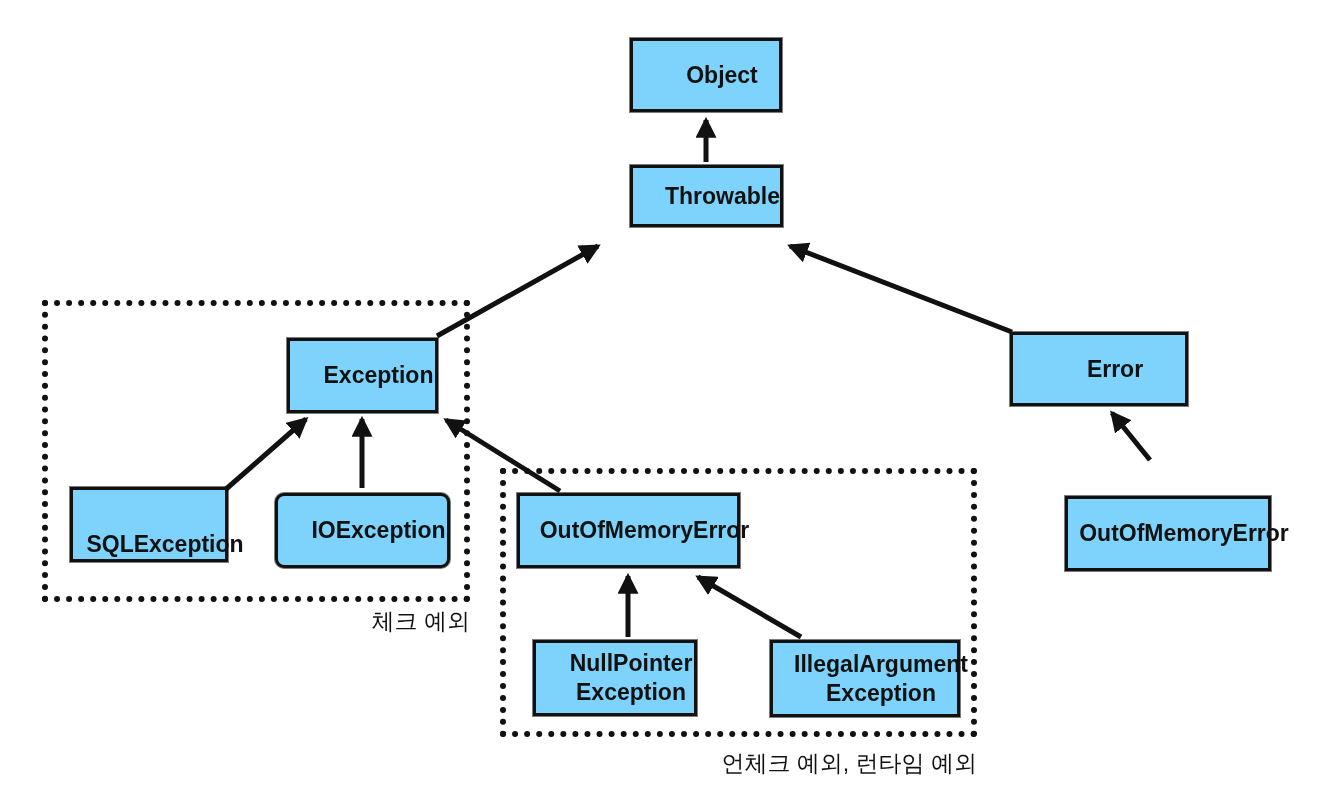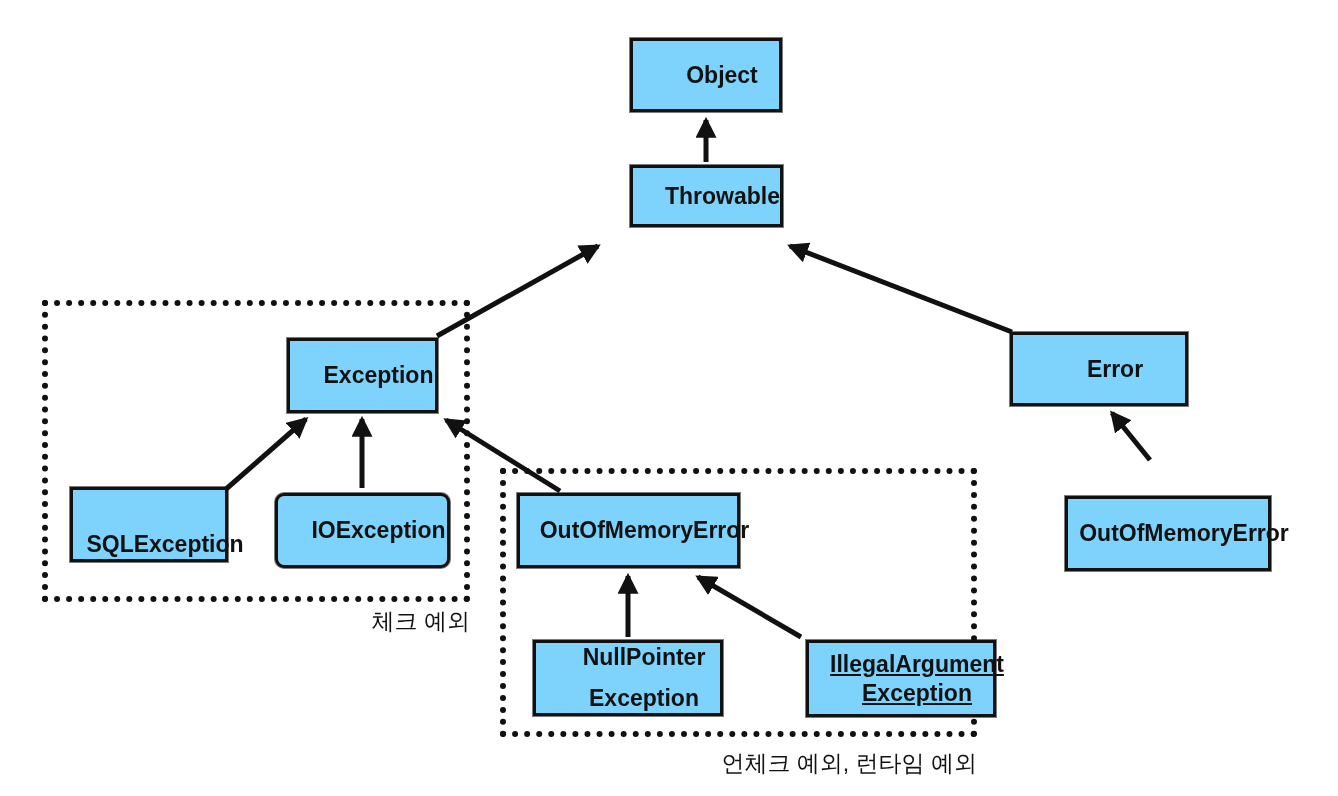--- a/index.html
+++ b/index.html
@@ -101,26 +101,26 @@
   </div>
 
   <div class="node" style="left:275px; top:493px; width:175px; height:75px;border-radius:9px;">
     <span>IOException</span>
   </div>
 
   <div class="node" style="left:517px; top:493px; width:223px; height:75px;">
     <span>OutOfMemoryError</span>
   </div>
 
-  <div class="node" style="left:533px; top:640px; width:190px; height:76px;justify-content:space-between;">
+  <div class="node" style="left:533px; top:640px; width:164px; height:76px;">
     <span>NullPointer</span>
     <span>Exception</span>
   </div>
 
-  <div class="node" style="left:806px; top:640px; width:190px; height:77px;text-decoration:underline;">
+  <div class="node" style="left:770px; top:640px; width:190px; height:77px;">
     <span>IllegalArgument</span>
     <span>Exception</span>
   </div>
 
   <div class="node" style="left:1065px; top:472px; width:206px; height:75px;margin-top:24px;">
     <span>OutOfMemoryError</span>
   </div>
 
 </div>
 

